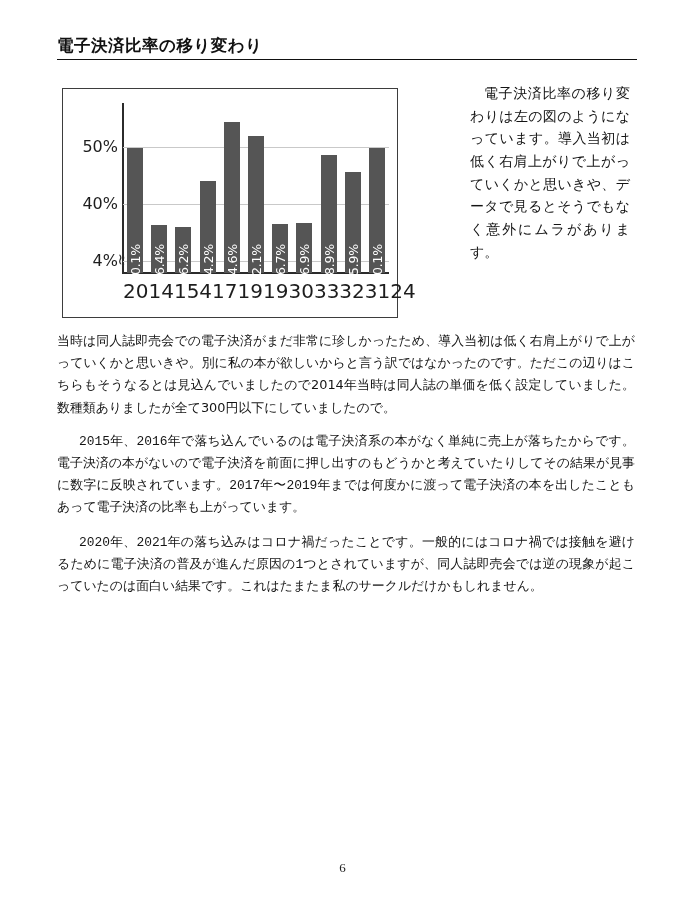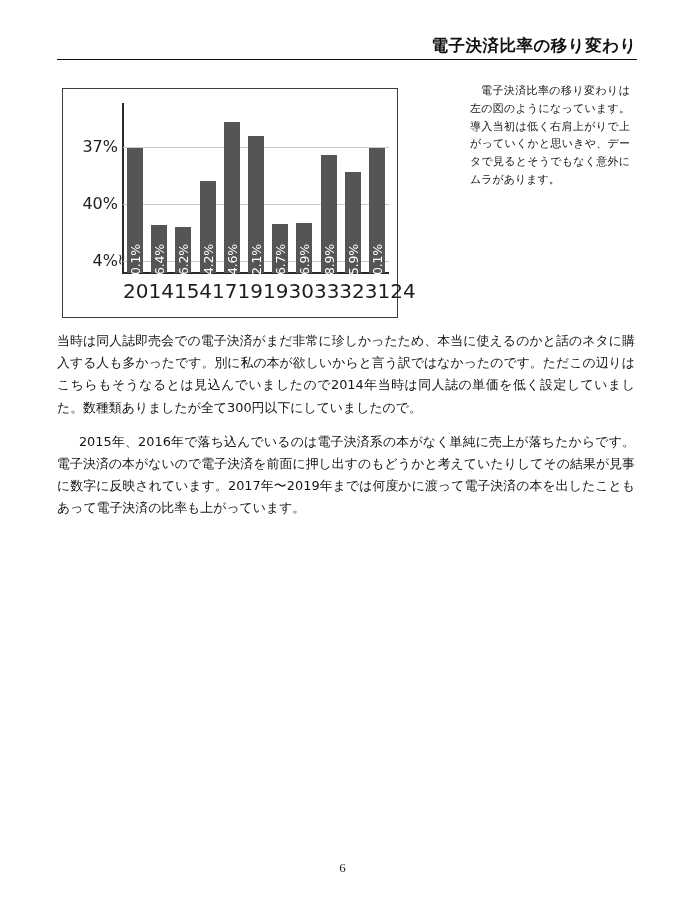--- a/index.html
+++ b/index.html
@@ -24,21 +24,20 @@
     height: 912px;
     box-sizing: border-box;
   }
 
   
   .header {
     position: absolute;
     left: 57px;
     top: 36px;
     width: 580px;
-    text-align: right;
   }
   .header-title {
     font-family: "DejaVu Sans", "Liberation Sans", sans-serif;
     font-weight: bold;
     font-size: 16.5px;
     letter-spacing: 0.5px;
     line-height: 1.2;
     color: #111;
     margin: 0 0 3px 0;
   }
@@ -170,21 +169,21 @@
     white-space: nowrap;
   }
 
   
   .side-column {
     position: absolute;
     left: 470px;
     top: 82px;
     width: 160px;
     font-family: "DejaVu Sans", "Liberation Sans", sans-serif;
-    font-size: 11px;
+    font-size: 14px;
     line-height: 1.62;
     color: #141414;
     text-align: justify;
   }
   .side-column p {
     margin: 0 0 13px 0;
     text-indent: 1em;
   }
 
   
@@ -197,20 +196,21 @@
     font-size: 12.9px;
     line-height: 1.72;
     color: #141414;
     text-align: justify;
   }
   .body-text p {
     margin: 0 0 12px 0;
   }
   .body-text p.indent {
     text-indent: 1.7em;
+    font-family: Liberation Mono, monospace;
   }
 
   
   .page-number {
     position: absolute;
     left: 0;
     right: 0;
     top: 860px;
     text-align: center;
     font-family: "Liberation Serif", "DejaVu Serif", serif;
@@ -229,21 +229,21 @@
   </div>
 
   <div class="figure">
     <div class="chart-inner">
       <div class="y-axis-line"></div>
       <div class="x-axis-line"></div>
       <div class="axis-break">≈</div>
       <div class="plot">
         <div id="gridlines">
             <div class="gridline" style="bottom: 73.3333%; background: rgb(201, 201, 201);">
-              <span class="ylabel">37%</span>
+              <span class="ylabel">50%</span>
             </div>
             <div class="gridline" style="bottom: 40%; background: rgb(201, 201, 201);">
               <span class="ylabel">40%</span>
             </div>
             <div class="gridline" style="bottom: 6.66667%; background: rgb(201, 201, 201);">
               <span class="ylabel">4%</span>
             </div>
           </div>
         <div class="bars" id="bars">
             <div class="bar-slot">
@@ -317,19 +317,20 @@
           <div class="xtick">24</div>
         </div>
     </div>
   </div>
 
   <div class="side-column" id="side-column">
       <p>電子決済比率の移り変わりは左の図のようになっています。導入当初は低く右肩上がりで上がっていくかと思いきや、データで見るとそうでもなく意外にムラがあります。</p>
     </div>
 
   <div class="body-text" id="body-text">
-      <p>当時は同人誌即売会での電子決済がまだ非常に珍しかったため、本当に使えるのかと話のネタに購入する人も多かったです。別に私の本が欲しいからと言う訳ではなかったのです。ただこの辺りはこちらもそうなるとは見込んでいましたので2014年当時は同人誌の単価を低く設定していました。数種類ありましたが全て300円以下にしていましたので。</p>
+      <p>当時は同人誌即売会での電子決済がまだ非常に珍しかったため、導入当初は低く右肩上がりで上がっていくかと思いきや。別に私の本が欲しいからと言う訳ではなかったのです。ただこの辺りはこちらもそうなるとは見込んでいましたので2014年当時は同人誌の単価を低く設定していました。数種類ありましたが全て300円以下にしていましたので。</p>
       <p class="indent">2015年、2016年で落ち込んでいるのは電子決済系の本がなく単純に売上が落ちたからです。電子決済の本がないので電子決済を前面に押し出すのもどうかと考えていたりしてその結果が見事に数字に反映されています。2017年〜2019年までは何度かに渡って電子決済の本を出したこともあって電子決済の比率も上がっています。</p>
+      <p class="indent">2020年、2021年の落ち込みはコロナ禍だったことです。一般的にはコロナ禍では接触を避けるために電子決済の普及が進んだ原因の1つとされていますが、同人誌即売会では逆の現象が起こっていたのは面白い結果です。これはたまたま私のサークルだけかもしれません。</p>
     </div>
 
   <div class="page-number">6</div>
 
 </div>
 
 </body></html>

